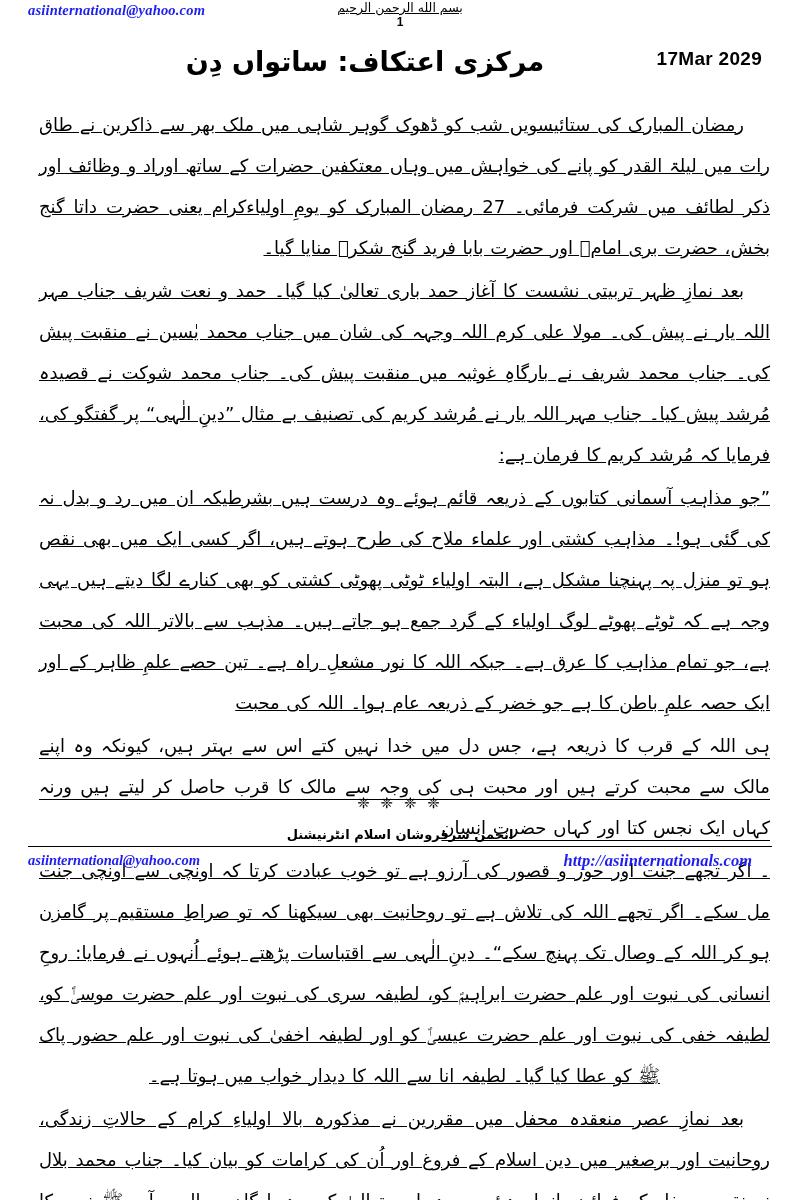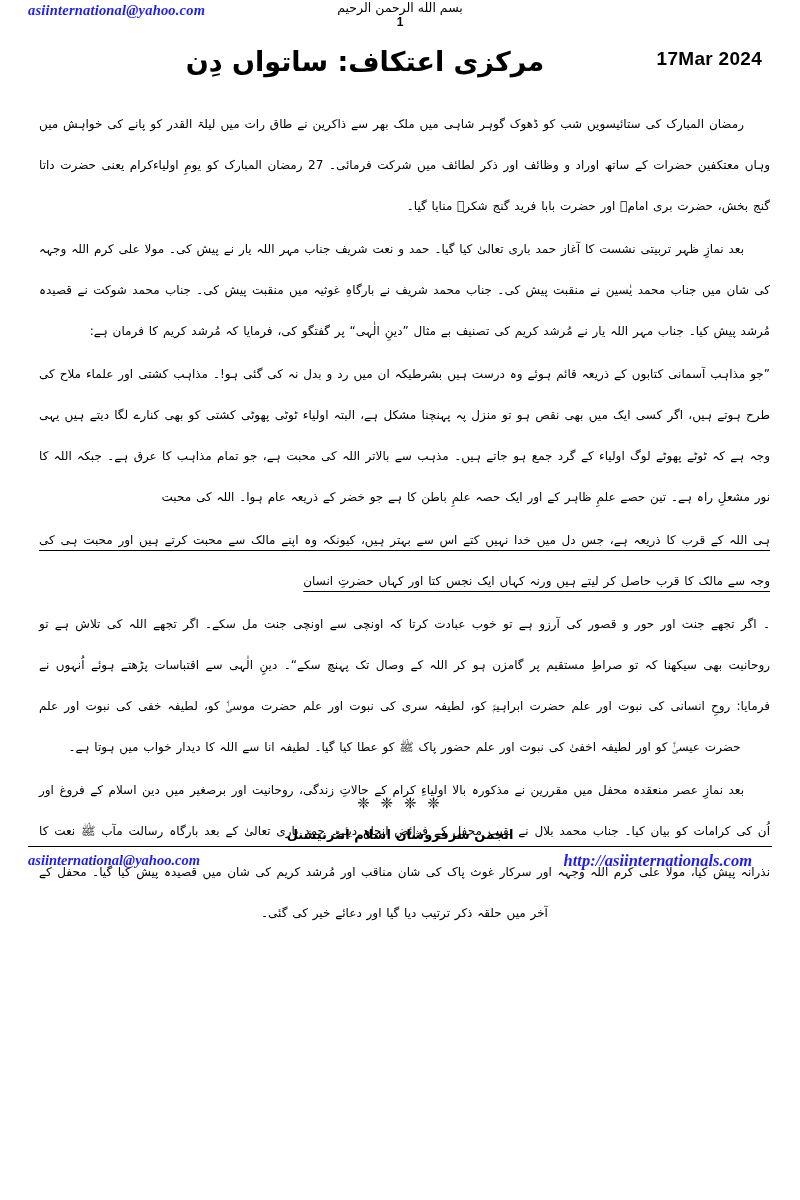--- a/index.html
+++ b/index.html
@@ -48,20 +48,21 @@
     position: absolute;
     left: 0;
     right: 0;
     top: 1px;
     text-align: center;
     direction: rtl;
     font-family: "DejaVu Sans", sans-serif;
     font-size: 12.5px;
     line-height: 1.1;
     color: #000;
+    text-decoration: underline;
   }
   .hdr-pagenum {
     position: absolute;
     left: 0;
     right: 0;
     top: 15px;
     text-align: center;
     direction: ltr;
     font-family: "Liberation Sans", sans-serif;
     font-weight: bold;
@@ -107,24 +108,25 @@
   .body-col {
     direction: rtl;
     padding: 0 30px 0 28px;
     box-sizing: border-box;
   }
   p.para {
     margin: 0 0 2px 11px;
     text-align: justify;
     text-align-last: right;
     font-family: "DejaVu Sans", sans-serif;
-    font-size: 12px;
+    font-size: 18px;
     line-height: 41px;
     text-indent: 26px;
     word-spacing: 1px;
+    text-decoration: underline;
   }
   p.para.quote {
     text-indent: 0;
   }
   p.para.last-center {
     text-align: justify;
     text-align-last: center;
   }
   .uline {
     text-decoration: underline;
@@ -197,21 +199,21 @@
 <div class="page">
 
   <div class="header">
     <div class="hdr-email">asiinternational@yahoo.com</div>
     <div class="hdr-basmala">بسم الله الرحمن الرحيم</div>
     <div class="hdr-pagenum">1</div>
   </div>
 
   <div class="title-row">
     <div class="doc-title">مرکزی اعتکاف:  ساتواں دِن</div>
-    <div class="doc-date">17Mar 2024</div>
+    <div class="doc-date">17Mar 2029</div>
   </div>
 
   <div class="body-col">
 
     <p class="para">رمضان المبارک کی ستائیسویں شب کو ڈھوک گوہر شاہی میں ملک بھر سے ذاکرین نے طاق رات میں لیلۃ القدر کو پانے کی خواہش میں وہاں معتکفین حضرات کے ساتھ اوراد و وظائف اور ذکر لطائف میں شرکت فرمائی۔ 27 رمضان المبارک کو یومِ اولیاءکرام یعنی حضرت داتا گنج بخش، حضرت بری امامؒ اور حضرت بابا فرید گنج شکرؒ منایا گیا۔</p>
 
     <p class="para">بعد نمازِ ظہر تربیتی نشست کا آغاز حمد باری تعالیٰ کیا گیا۔ حمد و نعت شریف جناب مہر اللہ یار نے پیش کی۔ مولا علی کرم اللہ وجہہ کی شان میں جناب محمد یٰسین نے منقبت پیش کی۔ جناب محمد شریف نے بارگاہِ غوثیہ میں منقبت پیش کی۔ جناب محمد شوکت نے قصیدہ مُرشد پیش کیا۔ جناب مہر اللہ یار نے مُرشد کریم کی تصنیف بے مثال ”دینِ الٰہی“ پر گفتگو کی، فرمایا کہ مُرشد کریم کا فرمان ہے:</p>
 
     <p class="para quote">”جو مذاہب آسمانی کتابوں کے ذریعہ قائم ہوئے وہ درست ہیں بشرطیکہ ان میں رد و بدل نہ کی گئی ہو!۔ مذاہب کشتی اور علماء ملاح کی طرح ہوتے ہیں، اگر کسی ایک میں بھی نقص ہو تو منزل پہ پہنچنا مشکل ہے، البتہ اولیاء ٹوٹی پھوٹی کشتی کو بھی کنارے لگا دیتے ہیں یہی وجہ ہے کہ ٹوٹے پھوٹے لوگ اولیاء کے گرد جمع ہو جاتے ہیں۔ مذہب سے بالاتر اللہ کی محبت ہے، جو تمام مذاہب کا عرق ہے۔ جبکہ اللہ کا نور مشعلِ راہ ہے۔ تین حصے علمِ ظاہر کے اور ایک حصہ علمِ باطن کا ہے جو خضر کے ذریعہ عام ہوا۔ اللہ کی محبت</p>
 

